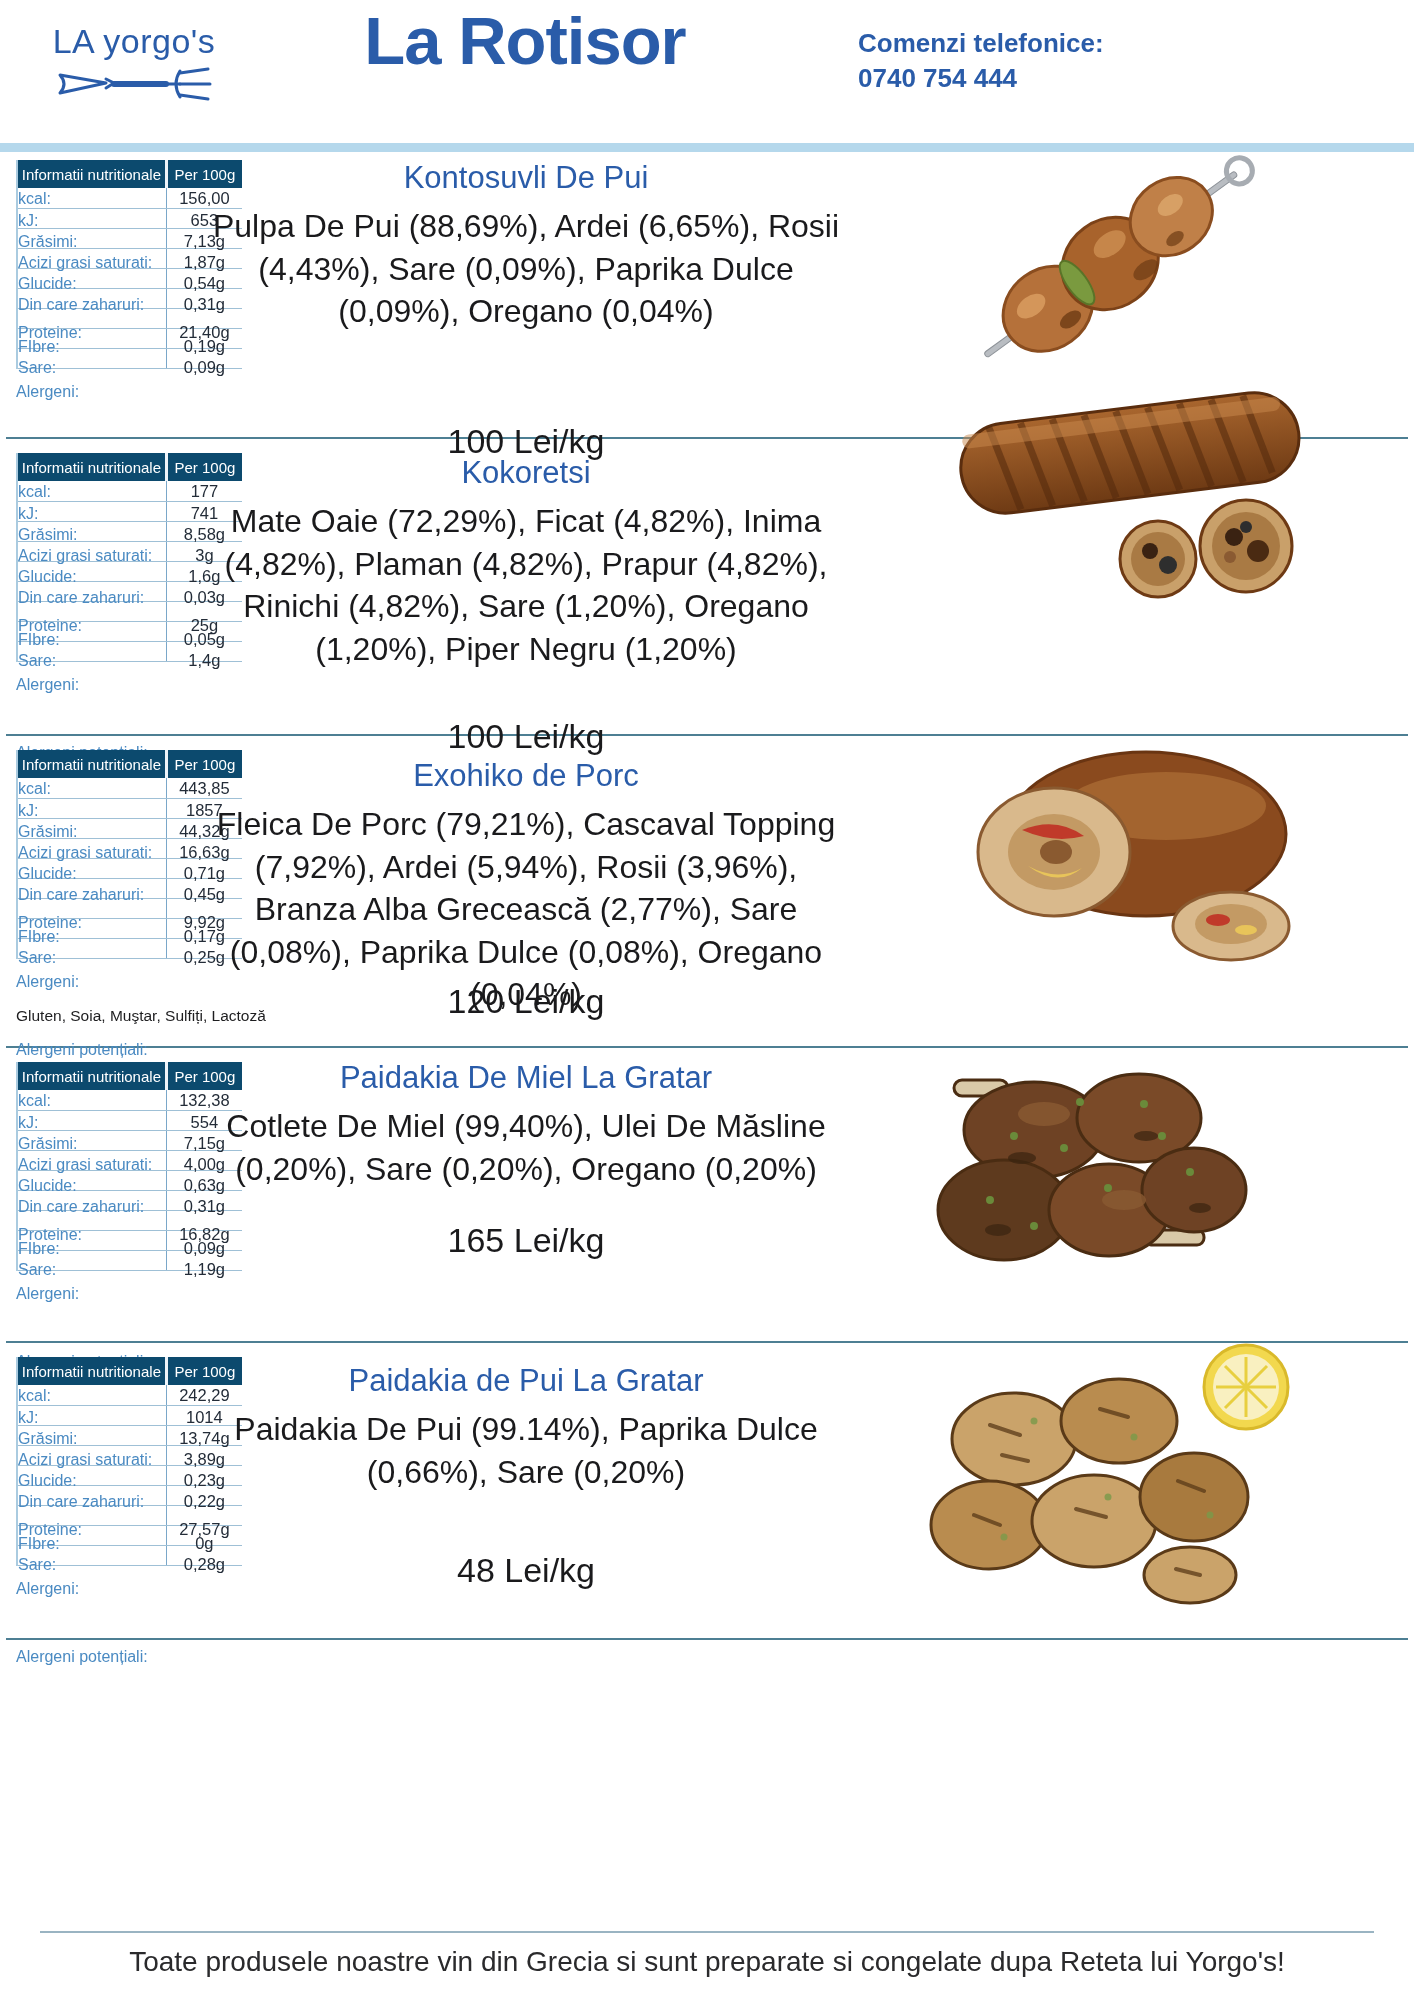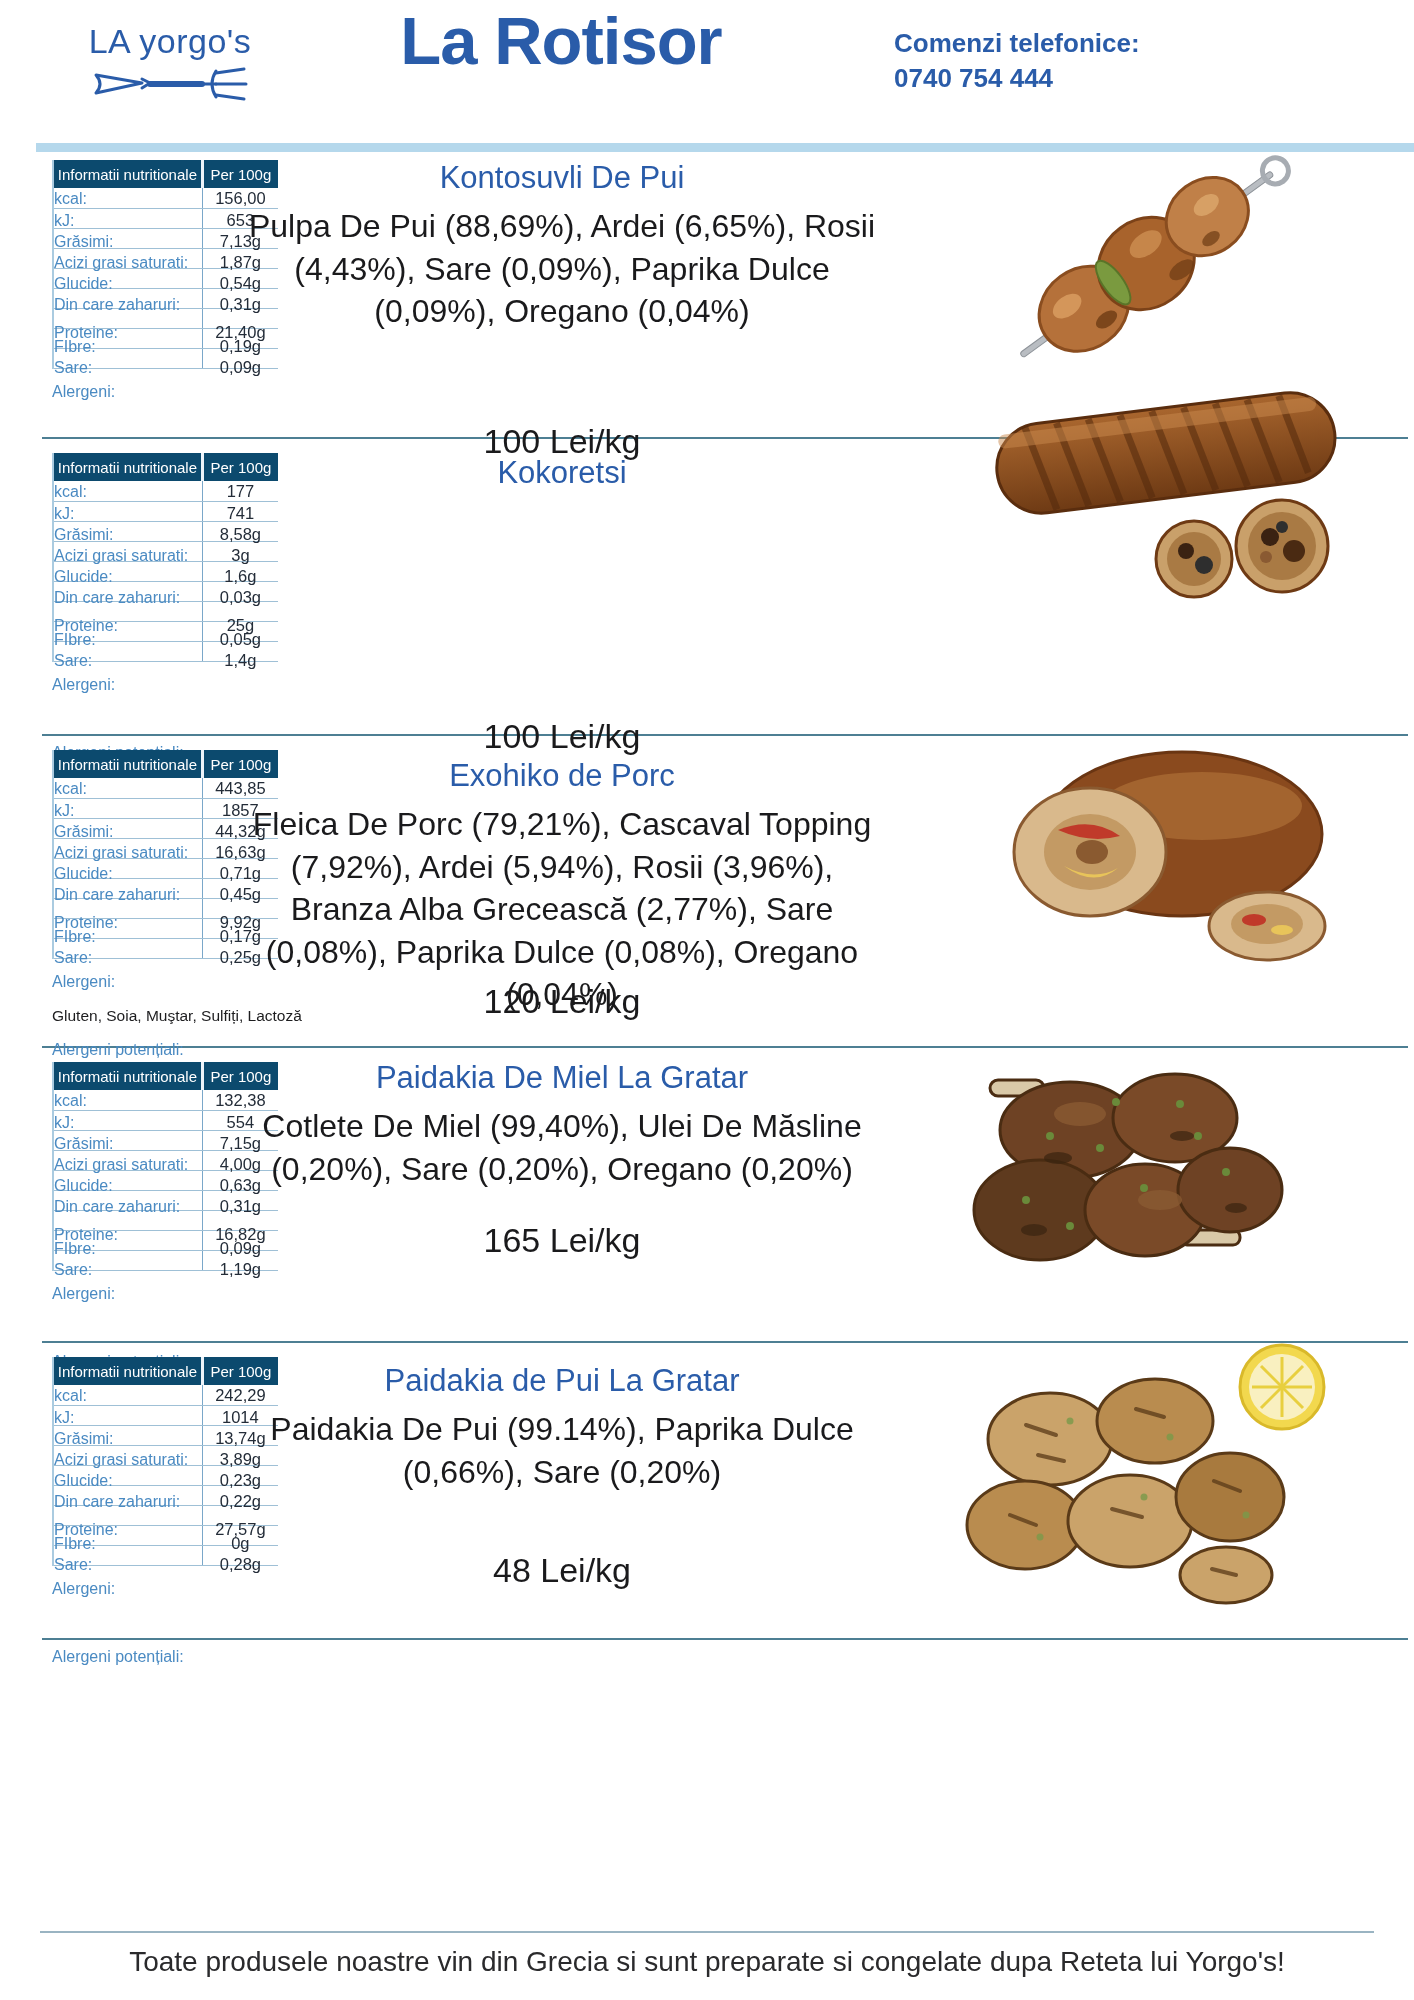--- a/index.html
+++ b/index.html
@@ -1,18 +1,18 @@
 <!DOCTYPE html>
 <html><head>
 <meta charset="utf-8">
 <style>
   * { box-sizing: border-box; }
   html,body { margin:0; padding:0; background:#fff; }
   body { font-family: "Liberation Sans", "DejaVu Sans", sans-serif; }
-  .page { position:relative; width:1414px; height:2000px; background:#fff; overflow:hidden;padding-left:36px; }
+  .page { position:relative; width:1414px; height:2000px; background:#fff; overflow:hidden; }
 
   
   .header { position:relative; height:143px; }
   .logo { position:absolute; left:34px; top:22px; width:200px; text-align:center; }
   .logo-text { font-size:34px; color:#2a5ca9; font-weight:500; letter-spacing:0.5px; }
   .logo svg { display:block; margin:2px auto 0; }
   .page-title { position:absolute; left:330px; top:2px; width:390px; margin:0; text-align:center;
                 font-size:67px; font-weight:bold; color:#2a5ca9; letter-spacing:-1px; }
   .phone-block { position:absolute; left:858px; top:26px; font-size:26px; font-weight:bold;
                  color:#2a5ca9; line-height:1.35; }
@@ -303,20 +303,21 @@
           </tbody>
         </table>
         <div class="allergens">
           <div class="alg-lbl">Alergeni:</div>
           <div class="alg-val"></div>
           <div class="alg-lbl">Alergeni potențiali:</div>
         </div>
       </div>
       <div class="center">
         <h2>Kokoretsi</h2>
+        <p class="ing">Mate Oaie (72,29%), Ficat (4,82%), Inima (4,82%), Plaman (4,82%), Prapur (4,82%), Rinichi (4,82%), Sare (1,20%), Oregano (1,20%), Piper Negru (1,20%)</p>
       </div>
       <div class="price">100 Lei/kg</div>
       <div class="photo">
         <svg width="400" height="250" viewBox="0 0 400 250">
           <defs>
             <linearGradient id="kokg" x1="0" y1="0" x2="0" y2="1">
               <stop offset="0" stop-color="#a9662e"></stop>
                 <stop offset="1" stop-color="#6e3a14"></stop>
             </linearGradient>
           </defs>

